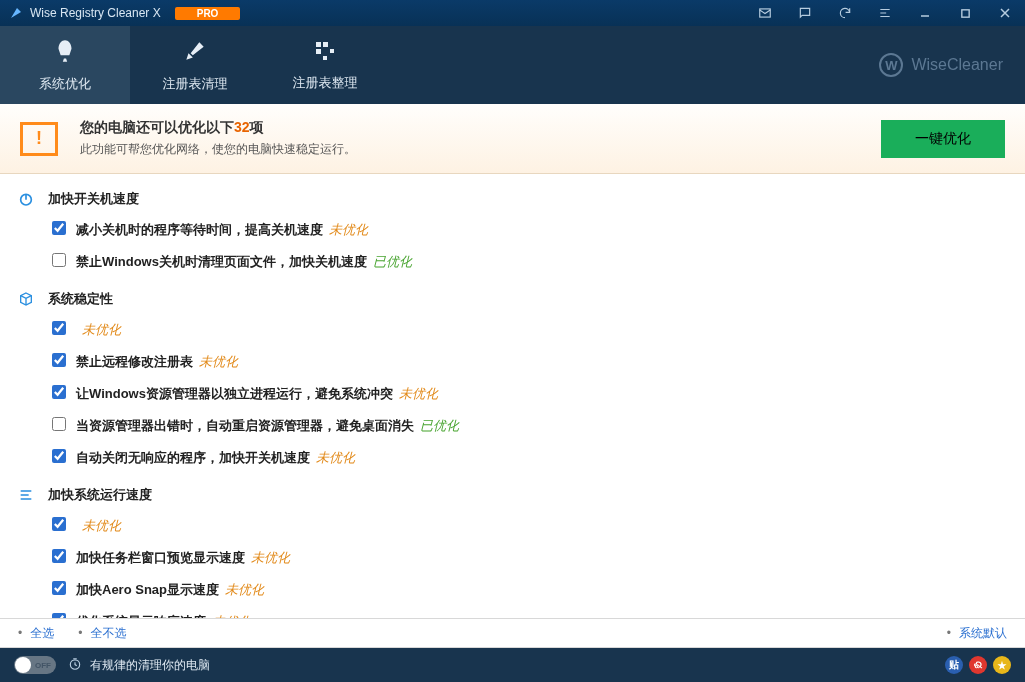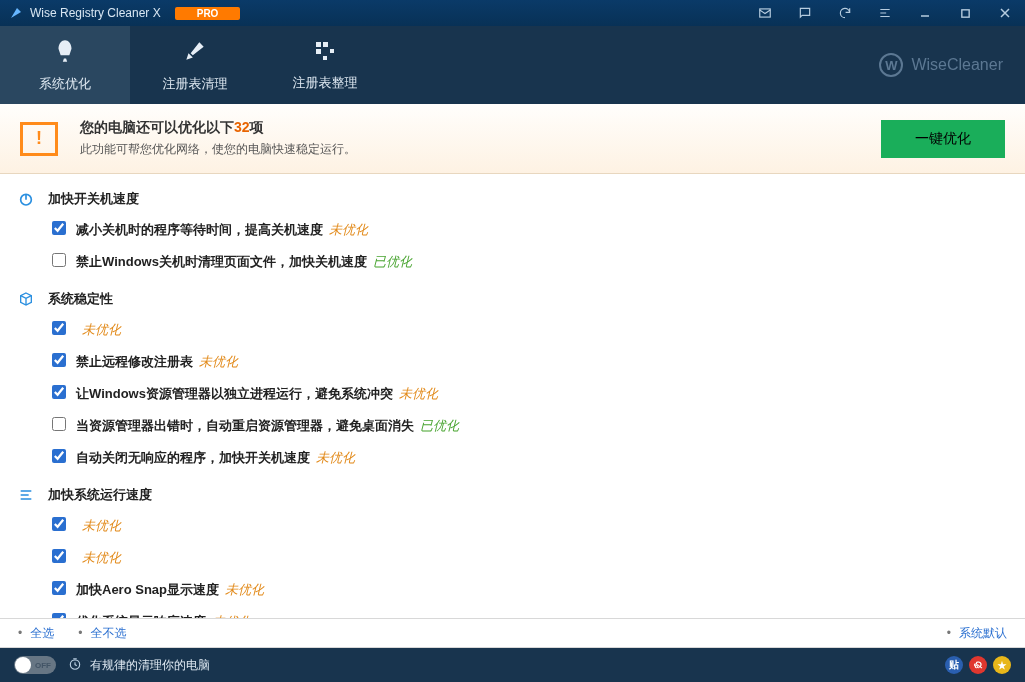--- a/index.html
+++ b/index.html
@@ -220,20 +220,21 @@
           </svg>
         </span>
         <span>加快系统运行速度</span>
       </div>
       <div class="item">
         <input type="checkbox" checked="" style="">
         <span class="status pending">未优化</span>
       </div>
       <div class="item">
         <input type="checkbox" checked="" style="">
+        <span>加快任务栏窗口预览显示速度</span>
         <span class="status pending">未优化</span>
       </div>
       <div class="item">
         <input type="checkbox" checked="" style="">
         <span>加快Aero Snap显示速度</span>
         <span class="status pending">未优化</span>
       </div>
       <div class="item">
         <input type="checkbox" checked="" style="">
         <span>优化系统显示响应速度</span>

